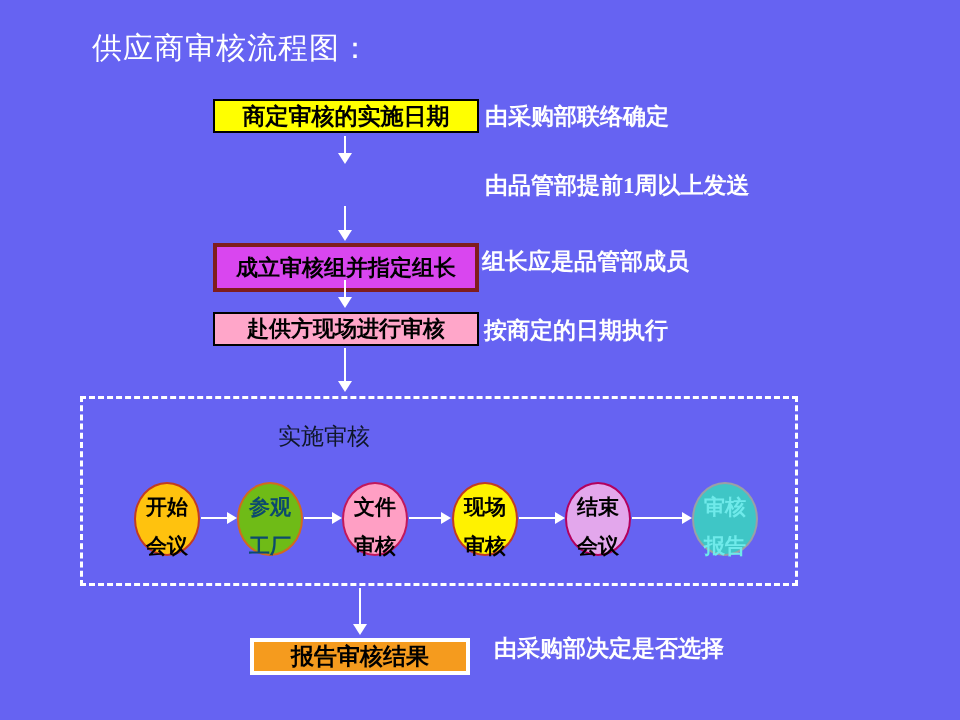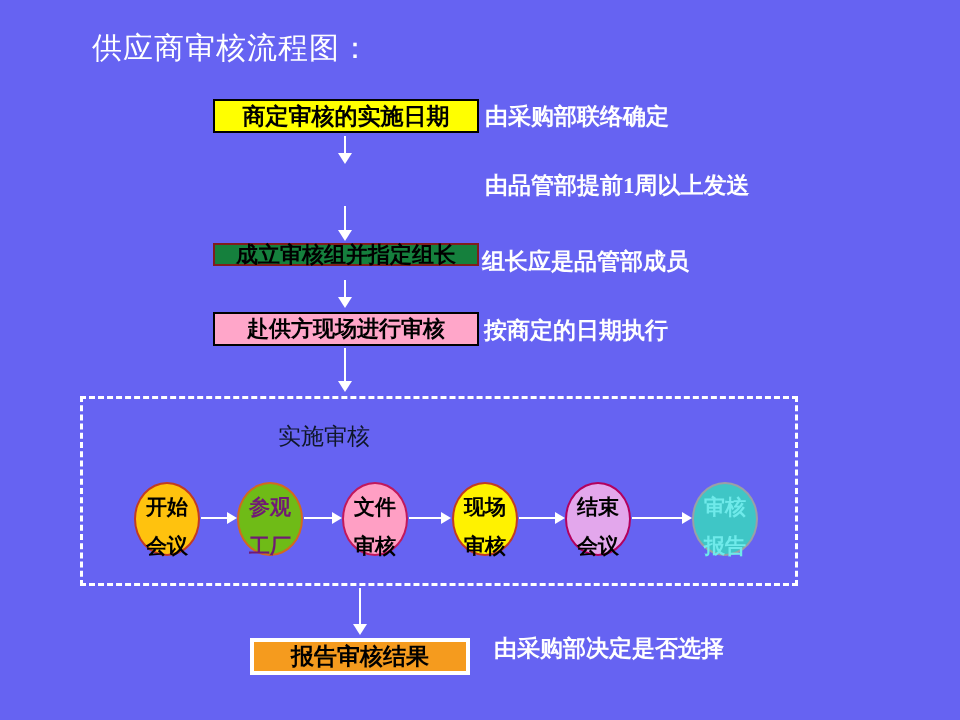--- a/index.html
+++ b/index.html
@@ -47,23 +47,23 @@
     left: 213px; top: 99px; width: 266px; height: 34px;
     background: #FFFF00;
     border: 2px solid #000000;
   }
   .pbox.b2 {
     left: 213px; top: 166px; width: 266px; height: 38px;
     background: #8CC404;
     border: 2px solid #D2691E;
   }
   .pbox.b3 {
-    left: 213px; top: 243px; width: 266px; height: 23px;
-    background: #15803d;
-    border: 2px solid #7f1d1d;
+    left: 213px; top: 243px; width: 266px; height: 49px;
+    background: #d946ef;
+    border: 4px solid #7f1d1d;
     font-size: 22px;
   }
   .pbox.b4 {
     left: 213px; top: 312px; width: 266px; height: 34px;
     background: #FFA6C9;
     border: 2px solid #000000;
     font-size: 22px;
   }
   .pbox.b5 {
     left: 250px; top: 638px; width: 220px; height: 37px;
@@ -140,21 +140,21 @@
     align-items: center;
     justify-content: center;
     font-size: 21px;
     font-weight: bold;
     line-height: 1.08;
     box-sizing: border-box;
     color: #000000;
   }
   .node span { display: block; margin-top: 16px; }
   .n1 { left: 134px; background: #FFC20E; border: 2px solid #C23B22; }
-  .n2 { left: 237px; background: #6FBB17; border: 2px solid #D2691E; color: #701a75; }
+  .n2 { left: 237px; background: #6FBB17; border: 2px solid #D2691E; color: #0c4a6e; }
   .n3 { left: 342px; background: #FF9FC4; border: 2px solid #C2185B; }
   .n4 { left: 452px; background: #FFF200; border: 2px solid #C23B22; }
   .n5 { left: 565px; background: #E3A7EC; border: 2px solid #B3005E; }
   .n6 { left: 692px; background: #3FC6C6; border: 2px solid #9AA0A6; color: #6FEAEA; }
 
   
   .harrow { position: absolute; top: 517px; height: 2px; background: #FFFFFF; }
   .harrow-head {
     position: absolute;
     top: 512px;

